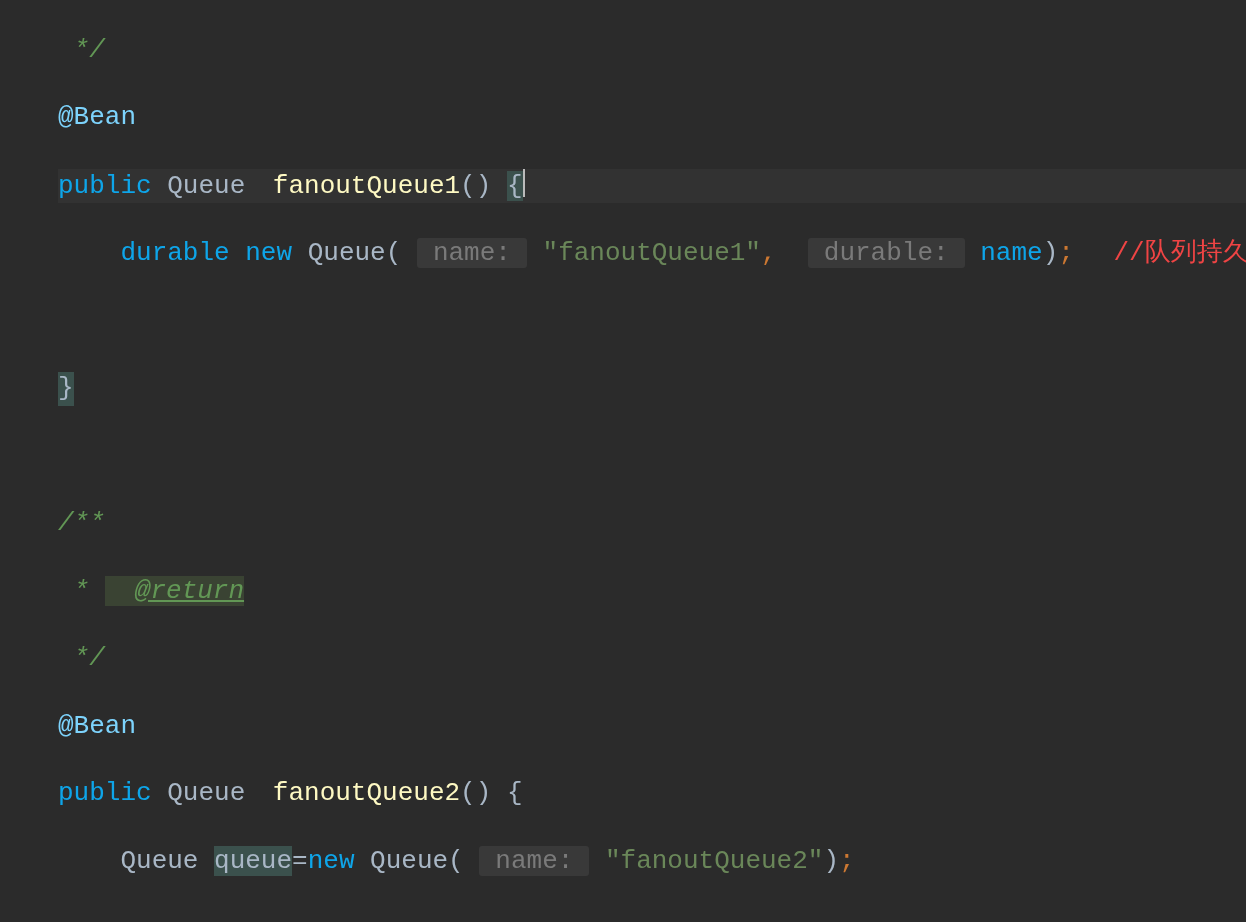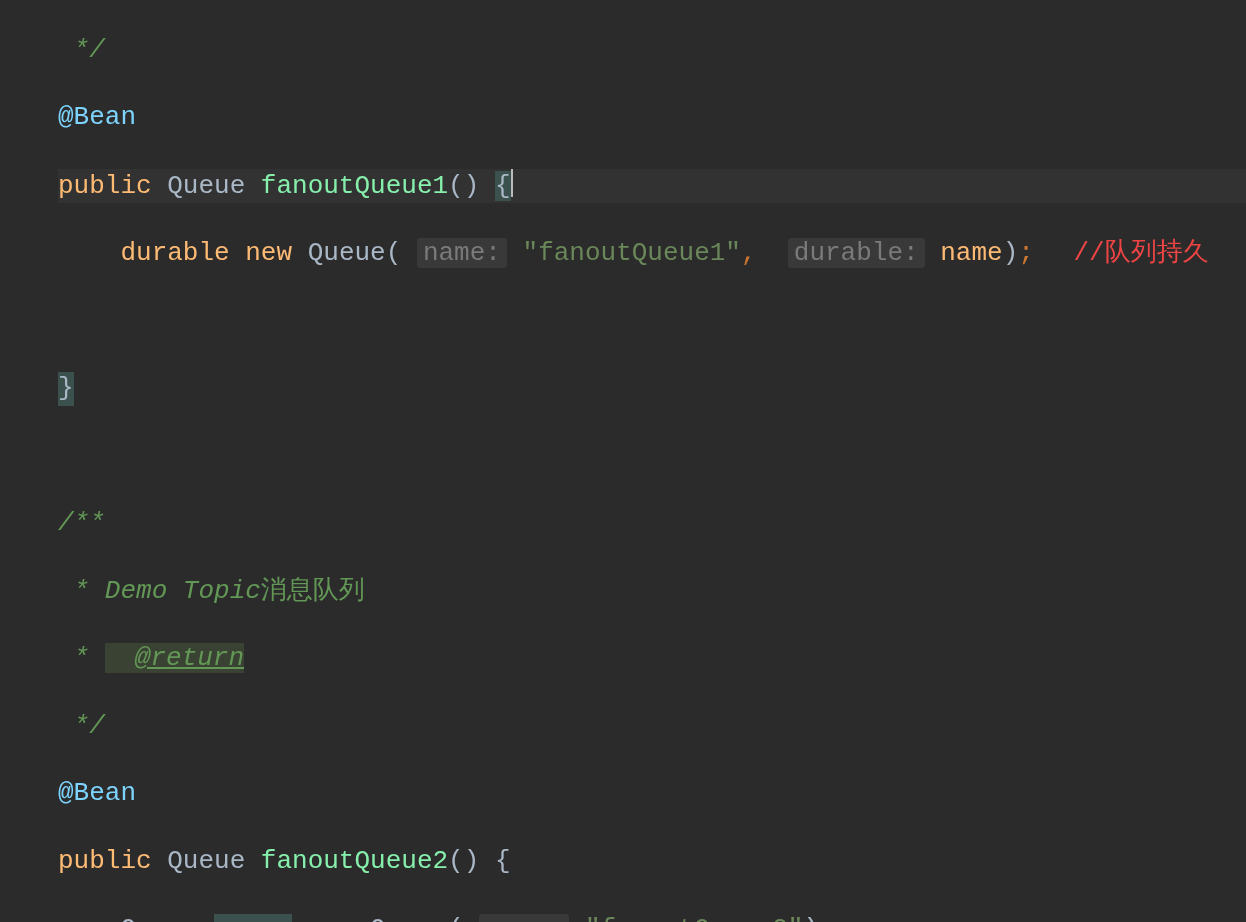--- a/index.html
+++ b/index.html
@@ -16,29 +16,29 @@
   }
   .editor {
     padding: 0 0 0 58px;
     white-space: pre;
     position: relative;
   }
   .line { display: block; height: 33.8px; position: relative; }
 
   
   .ann   { color: #7dd3fc; }          
-  .kw    { color: #fdba74; }          
+  .kw    { color: #0ea5e9; }          
   .type  { color: #a9b7c6; }          
-  .mname { color: #86efac; }          
+  .mname { color: #fef9c3; margin-left: 12px; }          
   .paren { color: #a9b7c6; }
   .str   { color: #6a8759; }          
   .cmt   { color: #ef4444; margin-left: 24px; }          
   .doc   { color: #629755; font-style: italic; } 
   .doctag{ color: #629755; font-style: italic; text-decoration: underline; background:#3a4333;padding-left:30px; }
-  .hint  { color: #7a7a7a; background:#393939; border-radius:3px; padding:0 6px; font-style: normal; }
+  .hint  { color: #7a7a7a; background:#393939; border-radius:3px; padding:0 16px; font-style: normal; }
   .var-hl{ background:#3b514d; color:#a9b7c6; }
   .semi  { color:#cc7832; }
   .ital  { font-style: italic; }
 
   .cursor {
     display:inline-block; width:2px; height:28px; background:#bbb; vertical-align:-4px;
   }
   .brace-match-open {
     background:#3b514d;
     color:#a9b7c6;
@@ -61,21 +61,20 @@
 
 <div class="editor">
 <span class="line"><span class="doc"> */</span></span>
 <span class="line"><span class="ann">@Bean</span></span>
 <span class="line"><div class="curline-hl"></div><span class="kw">public</span> <span class="type">Queue</span> <span class="mname">fanoutQueue1</span><span class="paren">(</span><span class="paren">)</span> <span class="brace-match-open">{</span><span class="cursor"></span></span>
 <span class="line">    <span class="kw">durable</span> <span class="kw">new</span> <span class="type">Queue</span><span class="paren">(</span> <span class="hint">name:</span> <span class="str">"fanoutQueue1"</span><span class="semi">,</span>  <span class="hint">durable:</span> <span class="kw">name</span><span class="paren">)</span><span class="semi">;</span> <span class="cmt">//队列持久</span></span>
 <span class="line"></span>
 <span class="line"><span class="brace-match-close">}</span></span>
 <span class="line"></span>
 <span class="line"><span class="doc">/**</span></span>
-<span class="line"><span class="doc"> *</span><span class="doc ital"> Demo Topic</span><span class="doc" style="font-style:normal;">消息队列</span></span>
 <span class="line"><span class="doc"> *</span> <span class="doctag">@return</span></span>
 <span class="line"><span class="doc"> */</span></span>
 <span class="line"><span class="ann">@Bean</span></span>
 <span class="line"><span class="kw">public</span> <span class="type">Queue</span> <span class="mname">fanoutQueue2</span><span class="paren">(</span><span class="paren">)</span> <span class="paren">{</span></span>
 <span class="line">    <span class="type">Queue</span> <span class="var-hl">queue</span><span>=</span><span class="kw">new</span> <span class="type">Queue</span><span class="paren">(</span> <span class="hint">name:</span> <span class="str">"fanoutQueue2"</span><span class="paren">)</span><span class="semi">;</span></span>
 
 
 
 
 

